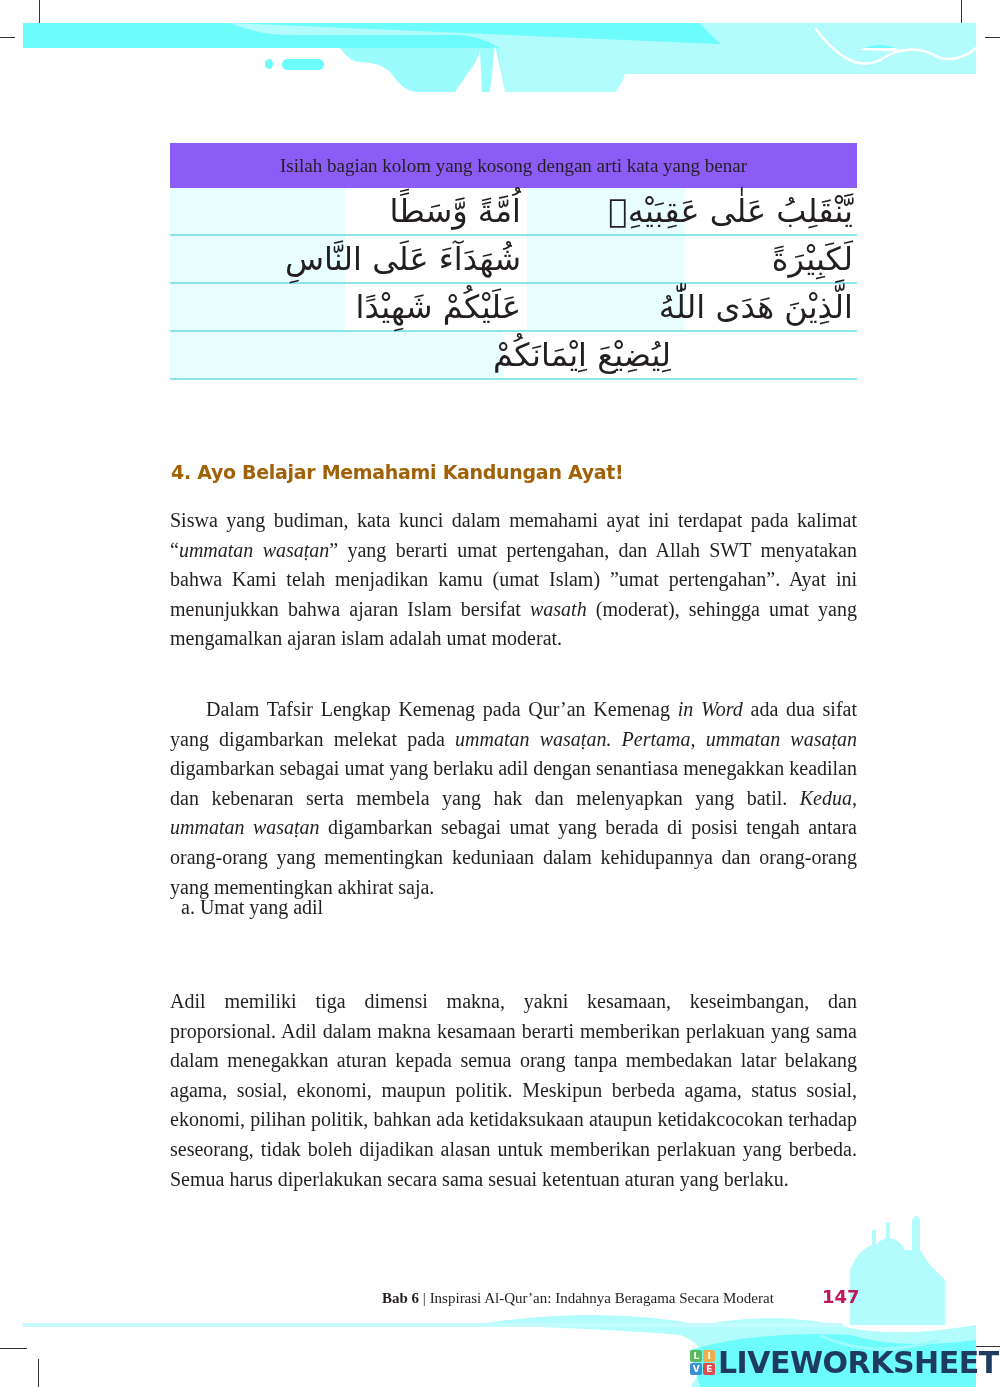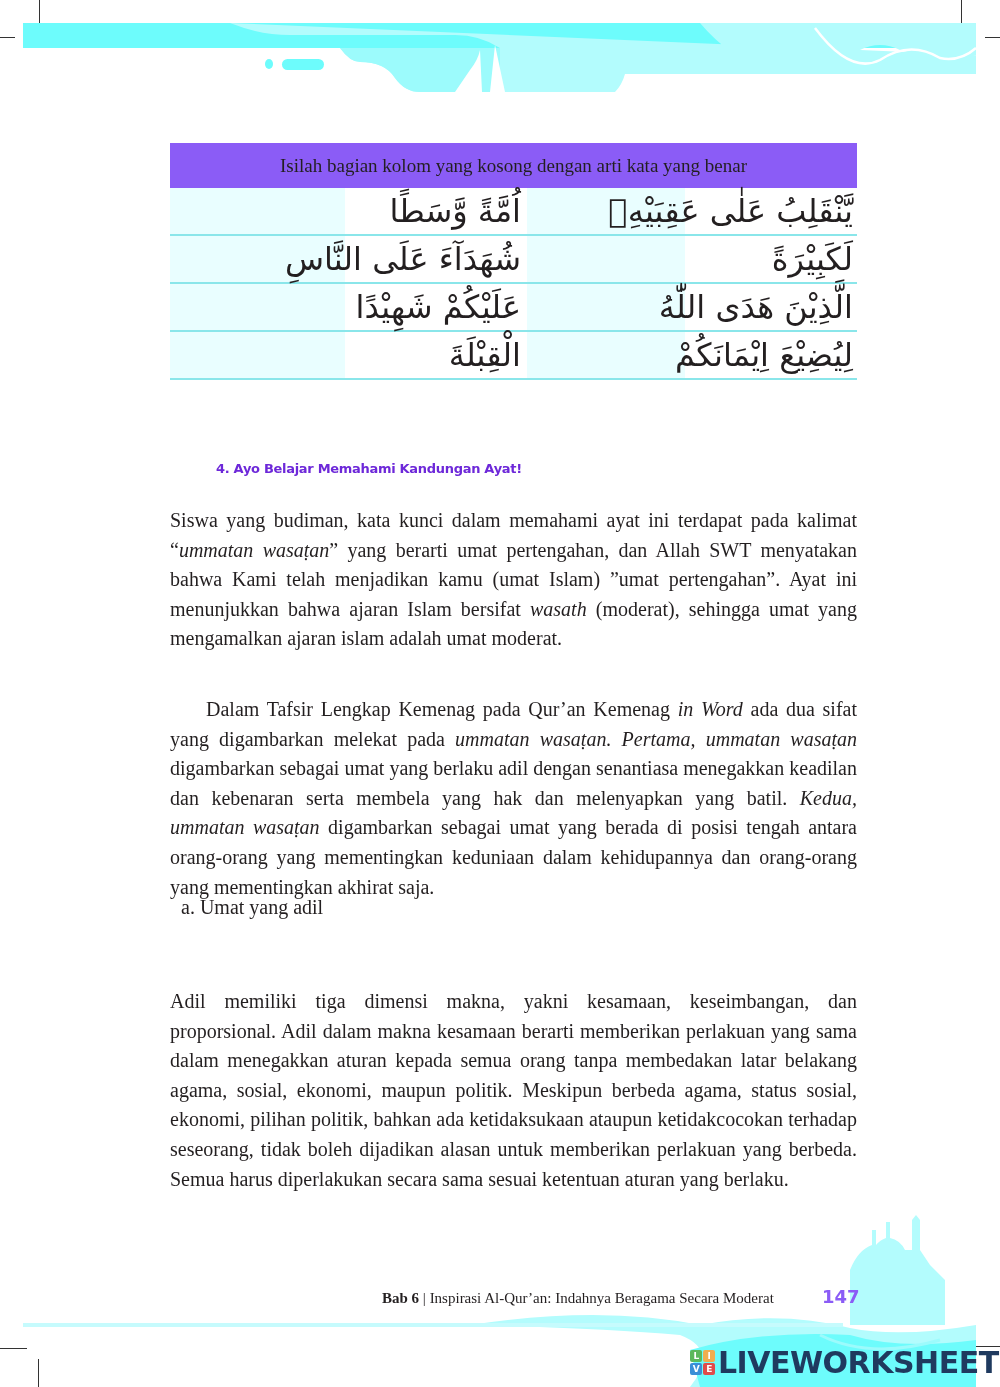--- a/index.html
+++ b/index.html
@@ -14,28 +14,28 @@
       font-size:19px; font-family:"Liberation Serif", serif; color:#231f20; }
     .tbl-row { display:flex; height:46px; border-bottom:2px solid #8ae6ea; }
     .cell { height:100%; display:flex; align-items:center; }
     .c-blank1 { width:175px; background:#e9feff; }
     .c-ar1 { width:182px; background:#ffffff; justify-content:flex-end; padding-right:6px; box-sizing:border-box; }
     .c-blank2 { width:158px; background:#e9feff; }
     .c-ar2 { width:172px; background:#ffffff; justify-content:flex-end; padding-right:4px; box-sizing:border-box; }
     .arabic { direction:rtl; font-family:"DejaVu Sans", sans-serif; font-size:32px; color:#231f20; white-space:nowrap; }
     .blank-input { width:100%; height:100%; border:none; background:transparent; outline:none; }
     
-    .h4 { left:171px; top:461px; font-family:"DejaVu Sans", sans-serif; font-size:13px; font-weight:bold; color:#6d28d9; letter-spacing:-0.3px;margin-left:45px; }
+    .h4 { left:171px; top:461px; font-family:"DejaVu Sans", sans-serif; font-size:19px; font-weight:bold; color:#a16207; letter-spacing:-0.3px; }
     .para { left:170px; width:687px; font-family:"Liberation Serif", serif; font-size:20px; line-height:29.6px; text-align:justify; text-align-last:left;margin-top:12px; }
     .para i { font-style:italic; }
     .indent { text-indent:36px; }
     .sub { left:181px; top:896px; font-family:"Liberation Serif", serif; font-size:20px; }
     .footer { left:352px; top:1290px; font-family:"Liberation Serif", serif; font-size:15px; }
     .footer b { font-weight:bold;margin-left:30px; }
-    .pagenum { left:822px; top:1286px; font-family:"DejaVu Sans", sans-serif; font-size:18px; font-weight:bold; color:#8b5cf6; }
+    .pagenum { left:822px; top:1286px; font-family:"DejaVu Sans", sans-serif; font-size:18px; font-weight:bold; color:#be185d; }
     .foot-line { left:23px; top:1323px; width:820px; height:4px; background:#c6fbfd; }
     .lw { left:690px; top:1345px; font-family:"DejaVu Sans", sans-serif; font-size:30px; font-weight:bold; color:#1f3a5f; display:flex; align-items:center; letter-spacing:-0.5px; }
     .lw-logo { display:grid; grid-template-columns:12px 12px; grid-template-rows:12px 12px; gap:1px; margin-right:3px; }
     .lw-logo span { font-size:9px; color:#fff; display:flex; align-items:center; justify-content:center; font-weight:bold; border-radius:2px; }
   </style>
 </head>
 <body>
 
 <div class="crop" style="left:39px;top:0;width:1px;height:26px;"></div>
 <div class="crop" style="left:0;top:37px;width:15px;height:1px;"></div>
@@ -97,23 +97,20 @@
         <input class="blank-input" value="" style="">
       </div>
     <div class="cell c-ar2">
         <span class="arabic">الَّذِيْنَ هَدَى اللّٰهُ</span>
       </div>
   </div>
   <div class="tbl-row">
     <div class="cell c-blank1">
         <input class="blank-input" value="" style="">
       </div>
-    <div class="cell c-ar1">
-        <span class="arabic">الْقِبْلَةَ</span>
-      </div>
     <div class="cell c-blank2">
         <input class="blank-input" value="" style="">
       </div>
     <div class="cell c-ar2">
         <span class="arabic">لِيُضِيْعَ اِيْمَانَكُمْ</span>
       </div>
   </div>
 </div>
 
 <div class="abs h4">4. Ayo Belajar Memahami Kandungan Ayat!</div>

